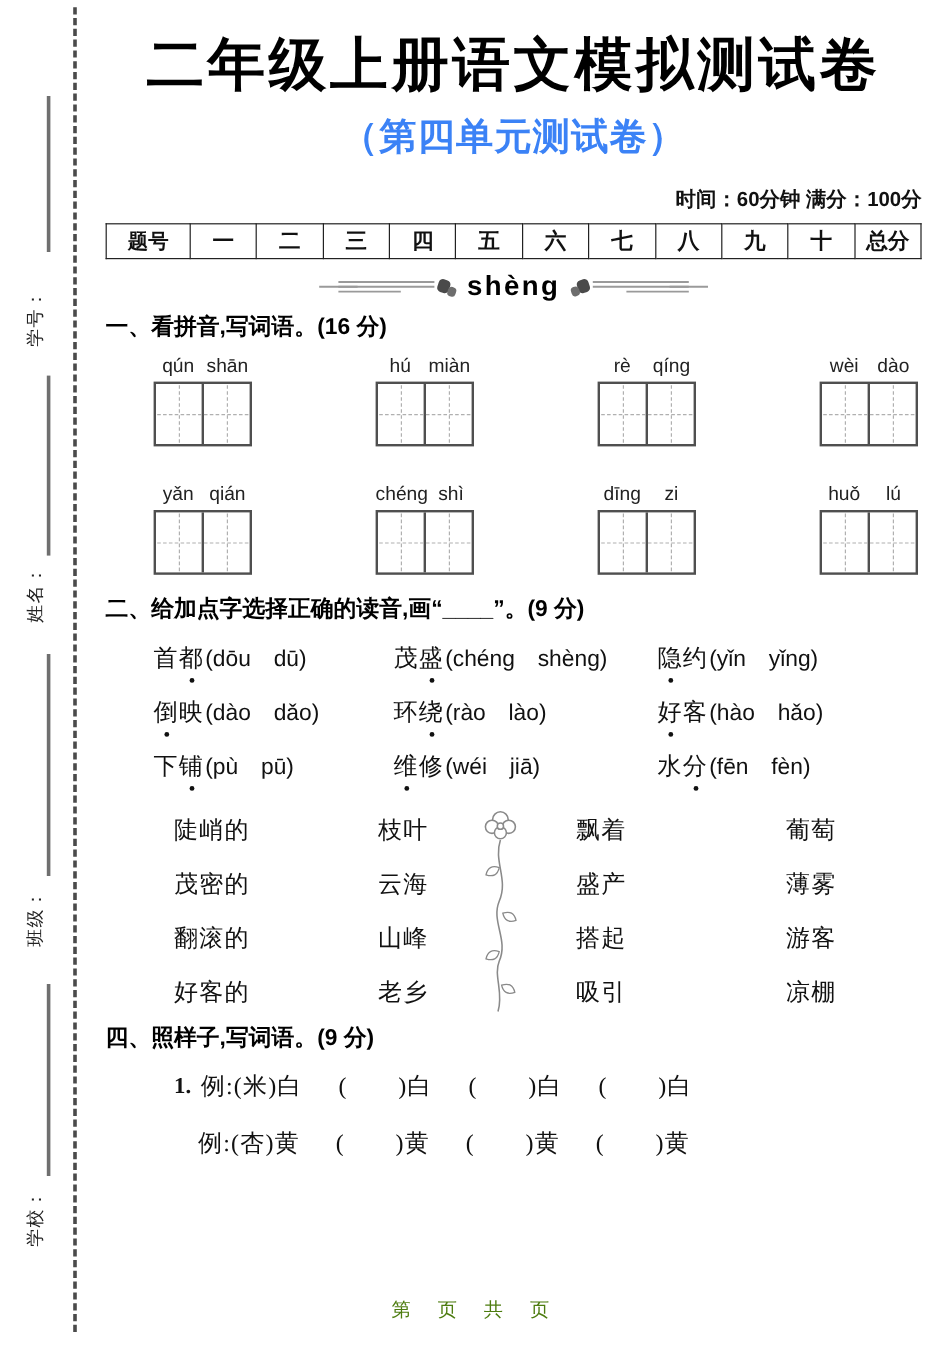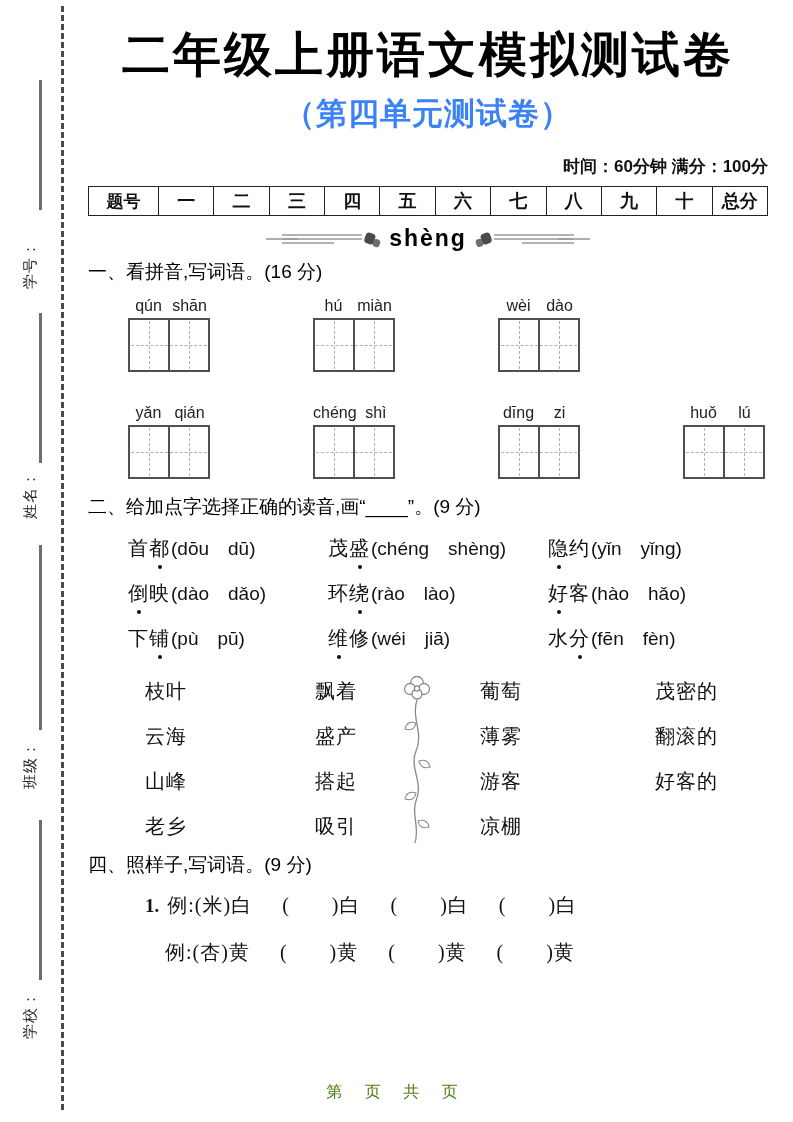--- a/index.html
+++ b/index.html
@@ -31,21 +31,21 @@
   .meta { margin-top:20px; text-align:right; font-size:17px; font-weight:700; }
 
   table.score { margin-top:8px; width:680px; border-collapse:collapse; table-layout:fixed; }
   table.score td { border:1.6px solid #222; height:29px; text-align:center; vertical-align:middle; }
   td.score-label { width:70px; font-size:17px; font-weight:700; font-family:"Liberation Serif", serif; }
   td.score-num { font-size:18px; font-weight:700; font-family:"Liberation Serif", serif; }
 
   .banner { margin-top:9px; display:flex; align-items:center; justify-content:center; gap:7px; }
   .banner-text { font-size:23px; font-weight:900; letter-spacing:2px; color:#000; }
 
-  .q-title { font-size:19px; font-weight:400; color:#000; }
+  .q-title { font-size:19px; font-weight:700; color:#000; }
   .qt1 { margin-top:7px; } .qt2 { margin-top:15px; } .qt3 { margin-top:3px; } .qt4 { margin-top:3px; }
 
   
   .py-row { display:flex; padding-left:40px; gap:103px; }
   .py-row.r1 { margin-top:12px; } .py-row.r2 { margin-top:32px;align-items:flex-end; }
   .py-group { width:82px; }
   .py-pair { display:flex; margin-bottom:3px; }
   .py-pair span { flex:1; text-align:center; font-size:16px; color:#222; }
   .wbox { width:82px; height:54px; border:2px solid #4f4f4f; display:flex; position:relative; background:#fff; }
   .wbox::after { content:''; position:absolute; left:1px; right:1px; top:50%; border-top:1px dashed #b0b0b0; }
@@ -153,20 +153,30 @@
           <span>hú</span>
           <span>miàn</span>
         </div>
       <div class="wbox">
           <div class="wcell"></div>
           <div class="wcell"></div>
         </div>
     </div>
     <div class="py-group">
       <div class="py-pair">
+          <span>rè</span>
+          <span>qíng</span>
+        </div>
+      <div class="wbox">
+          <div class="wcell"></div>
+          <div class="wcell"></div>
+        </div>
+    </div>
+    <div class="py-group">
+      <div class="py-pair">
           <span>wèi</span>
           <span>dào</span>
         </div>
       <div class="wbox">
           <div class="wcell"></div>
           <div class="wcell"></div>
         </div>
     </div>
   </div>
 
@@ -248,20 +258,21 @@
         <span class="q2-opts">(wéi　jiā)</span>
       </div>
     <div class="q2-item">
         <span class="q2-word"><span>水</span><span class="dotchar">分</span><span></span></span>
         <span class="q2-opts">(fēn　fèn)</span>
       </div>
   </div>
 
   <div class="q3-wrap">
     <div class="q3-grid">
+      <div class="q3-cell">陡峭的</div>
       <div class="q3-cell">枝叶</div>
       <div class="q3-cell">飘着</div>
       <div class="q3-cell">葡萄</div>
       <div class="q3-cell">茂密的</div>
       <div class="q3-cell">云海</div>
       <div class="q3-cell">盛产</div>
       <div class="q3-cell">薄雾</div>
       <div class="q3-cell">翻滚的</div>
       <div class="q3-cell">山峰</div>
       <div class="q3-cell">搭起</div>

